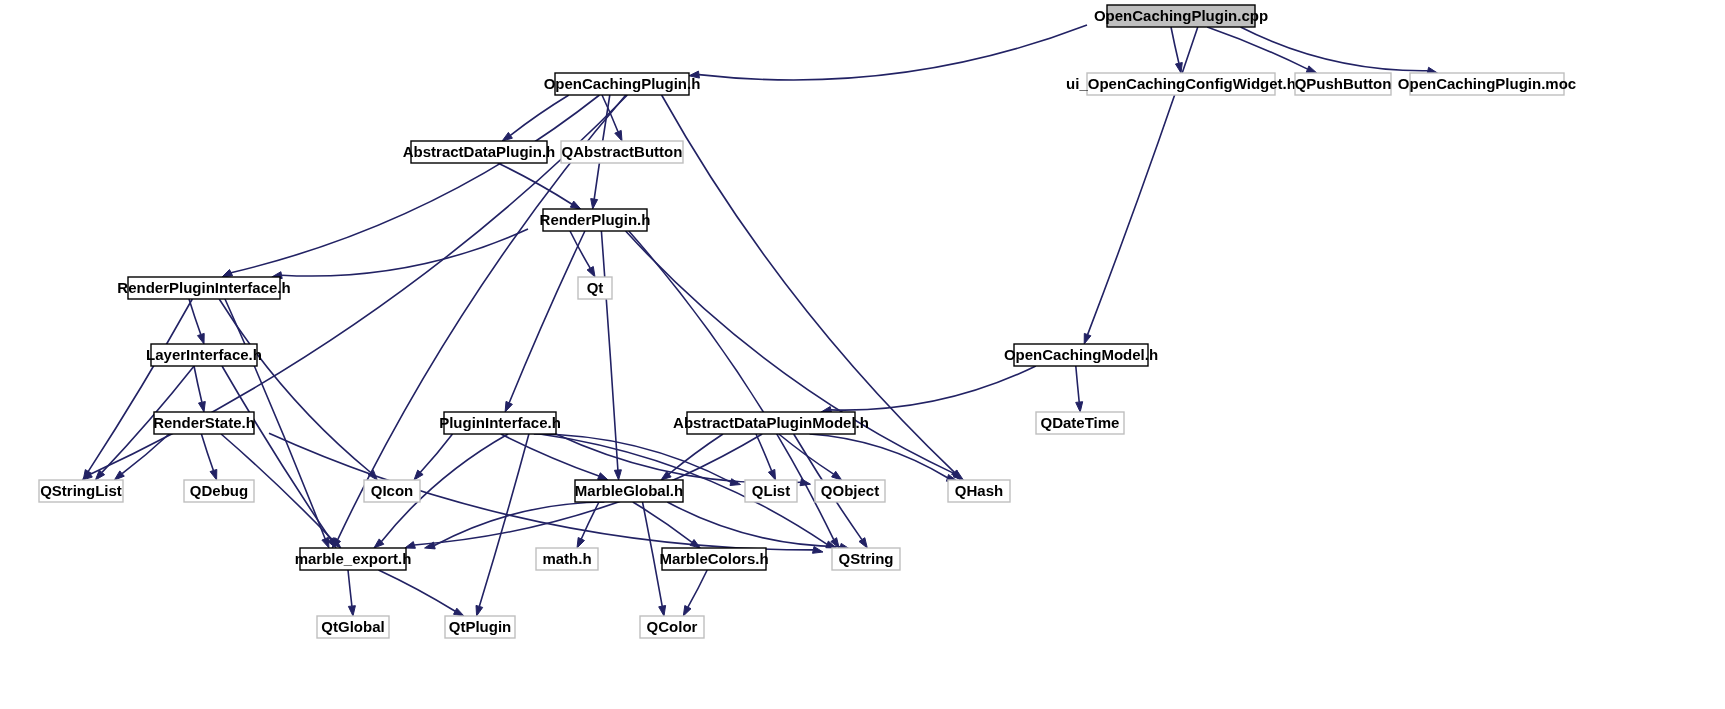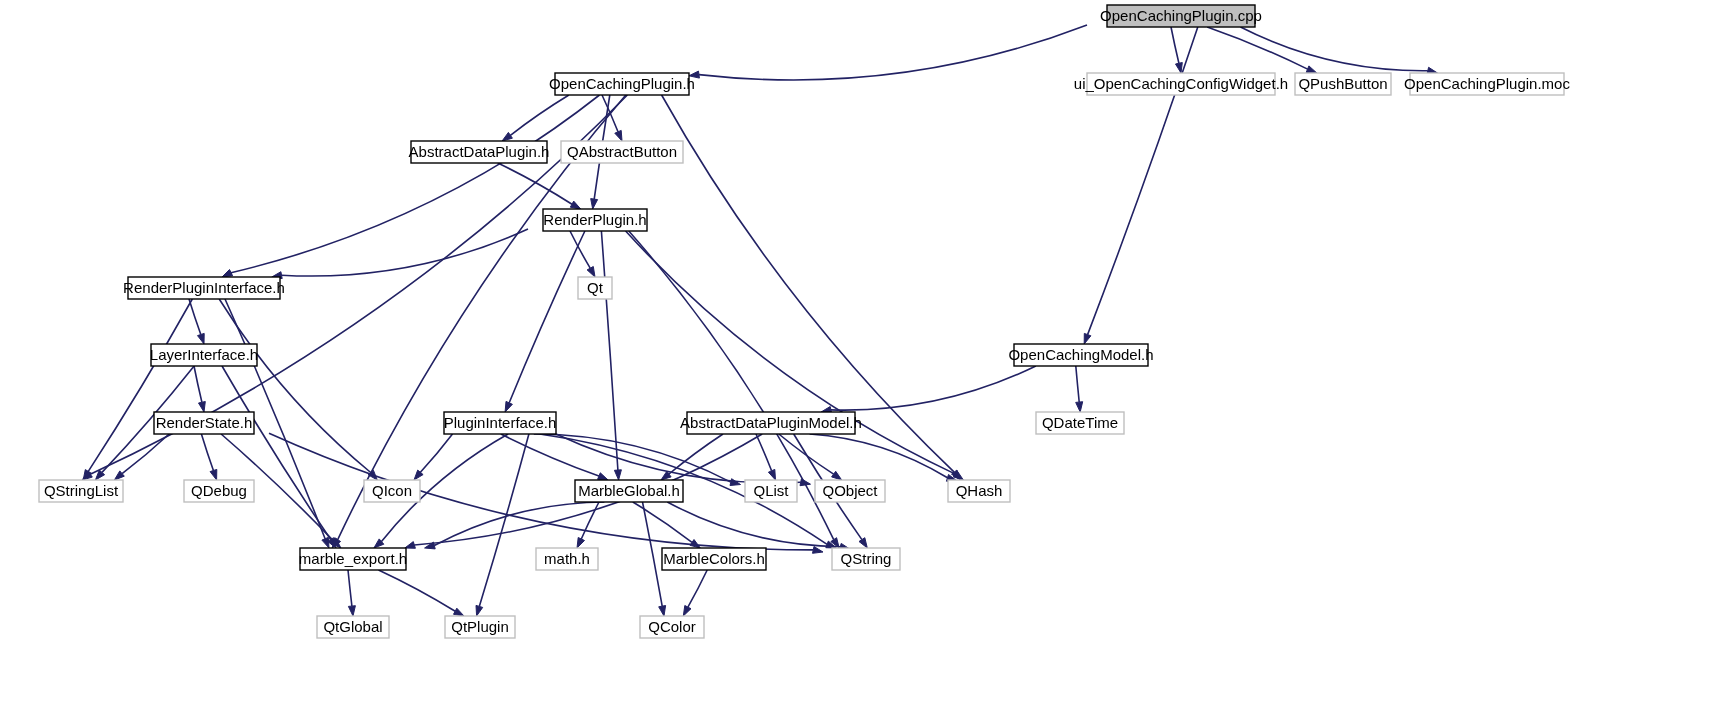--- a/index.html
+++ b/index.html
@@ -10,20 +10,21 @@
   body {
     width: 1725px;
     height: 709px;
     font-family: "Liberation Sans", sans-serif;
     overflow: hidden;
   }
   #graph-root {
     position: relative;
     width: 1725px;
     height: 606px;
+    font-weight: bold;
   }
   svg#dep-graph {
     display: block;
     width: 1725px;
     height: 709px;
   }
   .edge-path {
     fill: none;
     stroke: #222264;
     stroke-width: 1.6;

